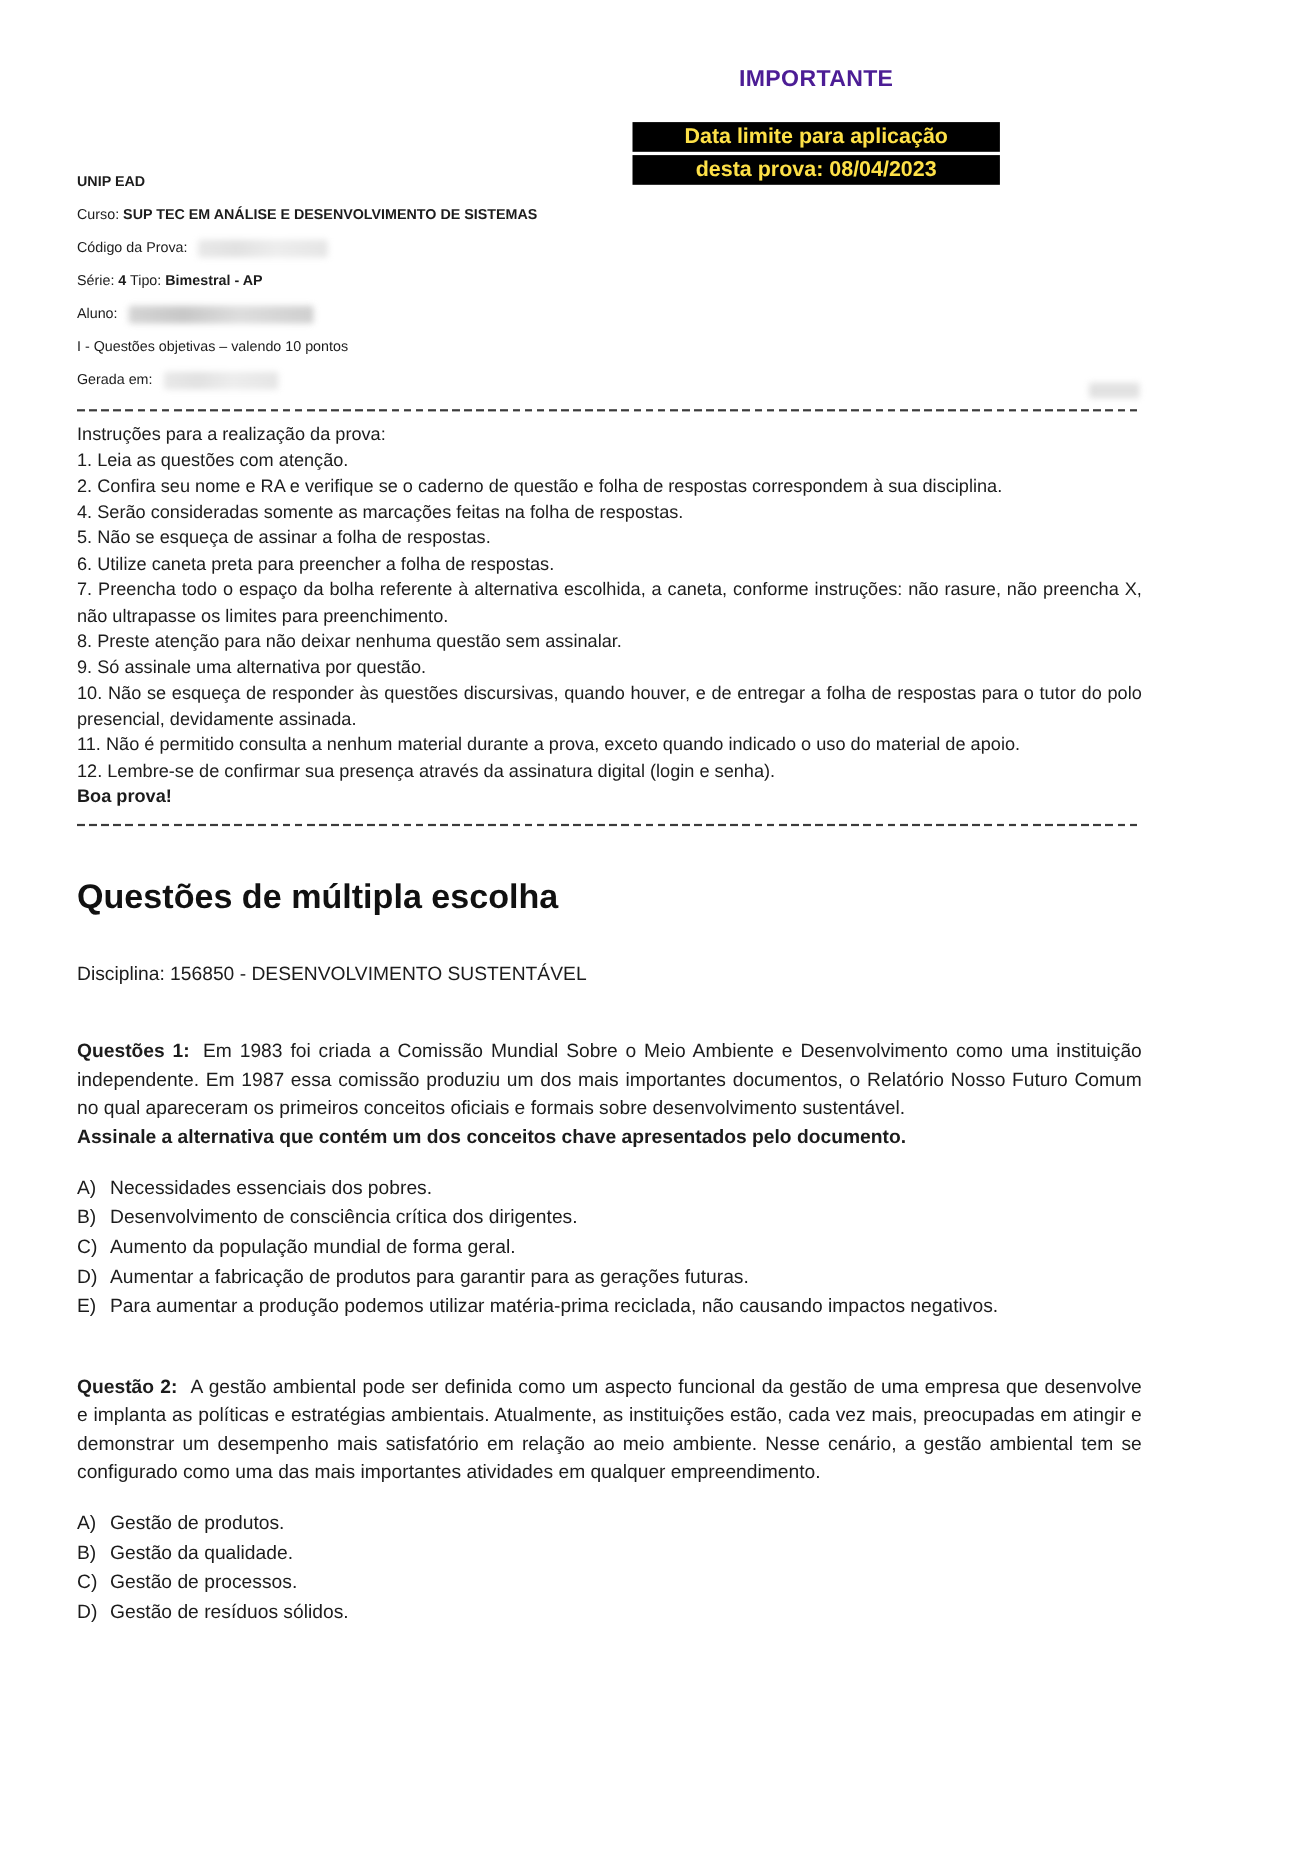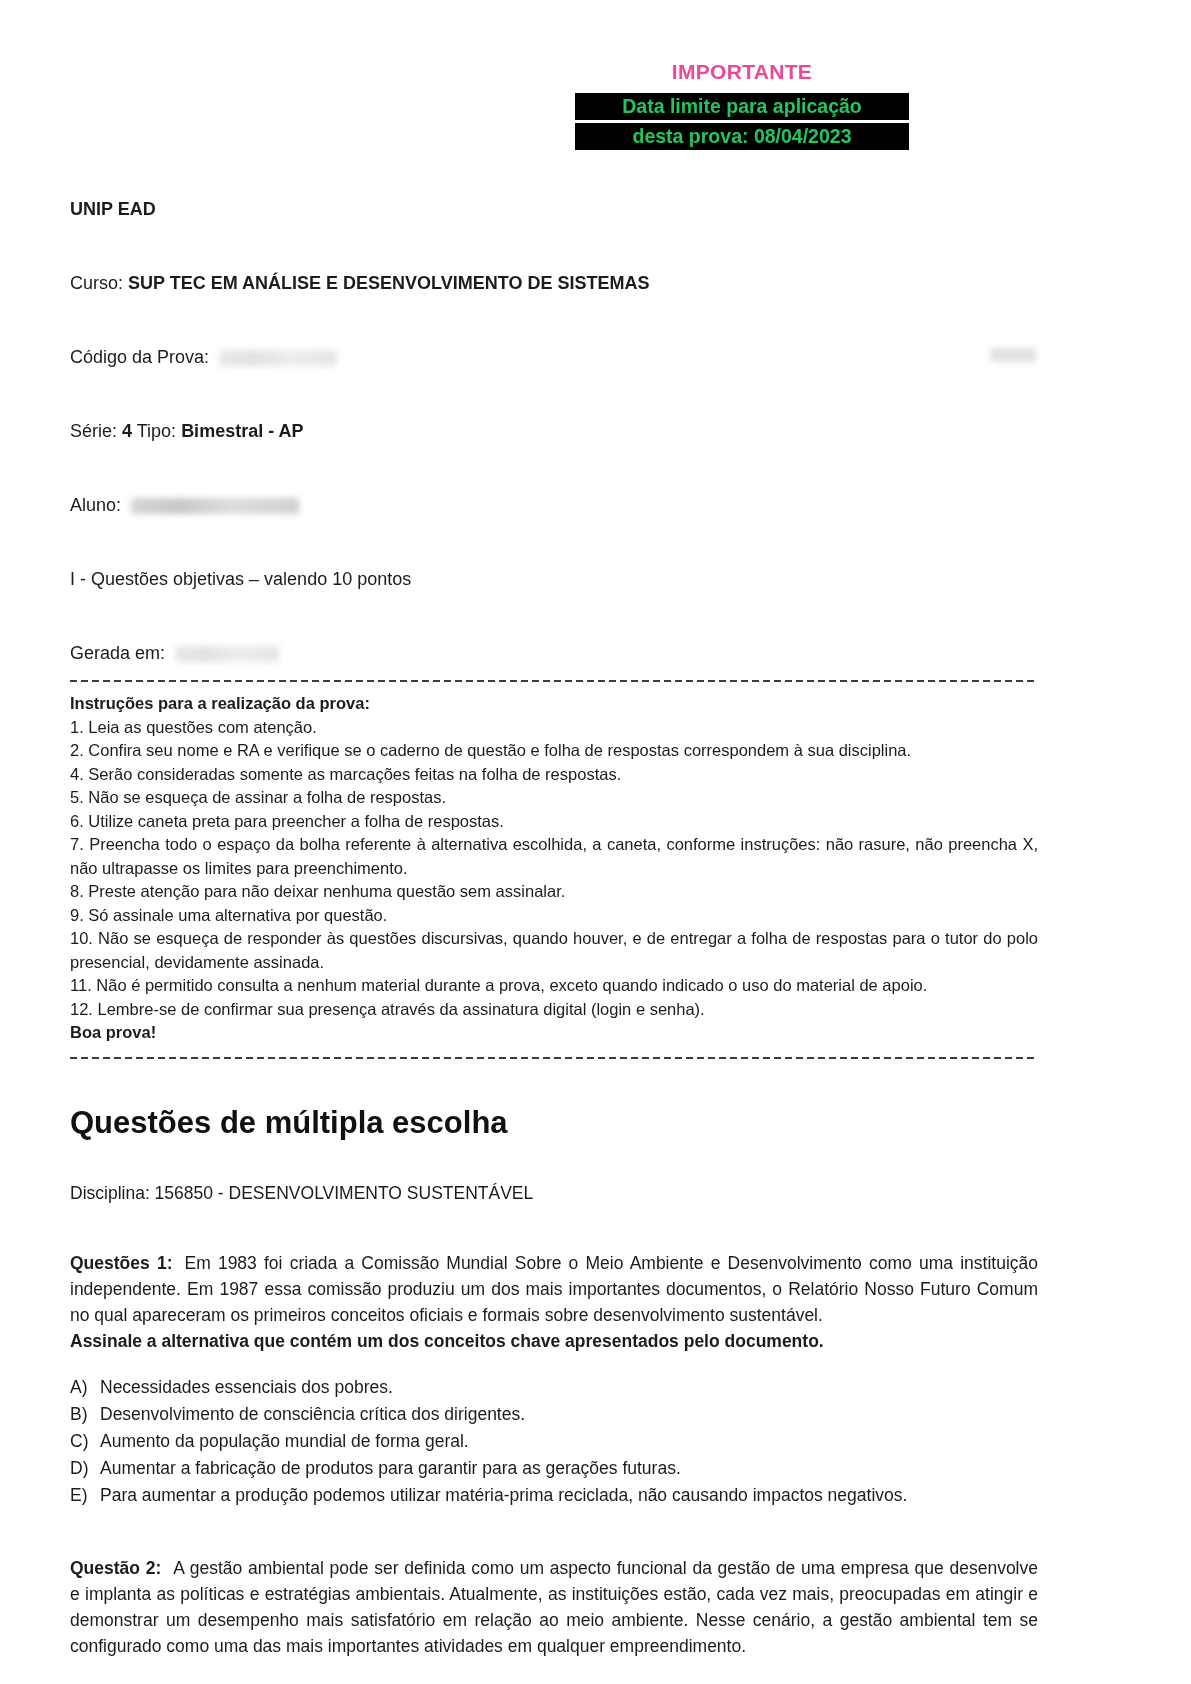--- a/index.html
+++ b/index.html
@@ -18,41 +18,41 @@
     position: absolute;
     left: 575px;
     top: 60px;
     width: 334px;
     text-align: center;
   }
   .importante {
     font-weight: bold;
     font-size: 21px;
     letter-spacing: 0.3px;
-    margin-bottom: 9px;
-    color: #ec4899;
+    margin-bottom: 27px;
+    color: #4c1d95;
   }
   .bar {
     background: #000;
-    color: #22c55e;
+    color: #fde047;
     font-weight: bold;
     font-size: 19.5px;
     line-height: 24px;
     padding: 1px 0 2px;
     margin-bottom: 3px;
   }
 
   .content {
     position: absolute;
     left: 70px;
     top: 150px;
     width: 968px;
   }
 
-  .h-line { font-size: 18px; line-height: 30px; white-space: nowrap; margin-top: 44px; }
+  .h-line { font-size: 13px; line-height: 30px; white-space: nowrap; }
   .bold { font-weight: bold; }
 
   .redacted {
     display: inline-block;
     vertical-align: middle;
     height: 16px;
     border-radius: 2px;
     background: linear-gradient(90deg, #c6c6c6, #b5b5b5 30%, #d2d2d2 60%, #bfbfbf);
     filter: blur(3px);
     opacity: 0.75;
@@ -68,21 +68,21 @@
     opacity: 0.45;
   }
 
   .sep {
     height: 2px;
     margin: 12px 0 10px;
     background: repeating-linear-gradient(to right, #3b3b3b 0 7px, transparent 7px 11px);
   }
 
   .instr { font-size: 16.5px; line-height: 23.5px; }
-  .instr-title { font-weight: bold; }
+  .instr-title { font-weight: normal; }
   .instr-item { text-align: justify; }
   .instr-footer { font-weight: bold; }
 
   .section-title {
     font-size: 31px;
     font-weight: bold;
     margin-top: 46px;
     color: #111;
   }
 

